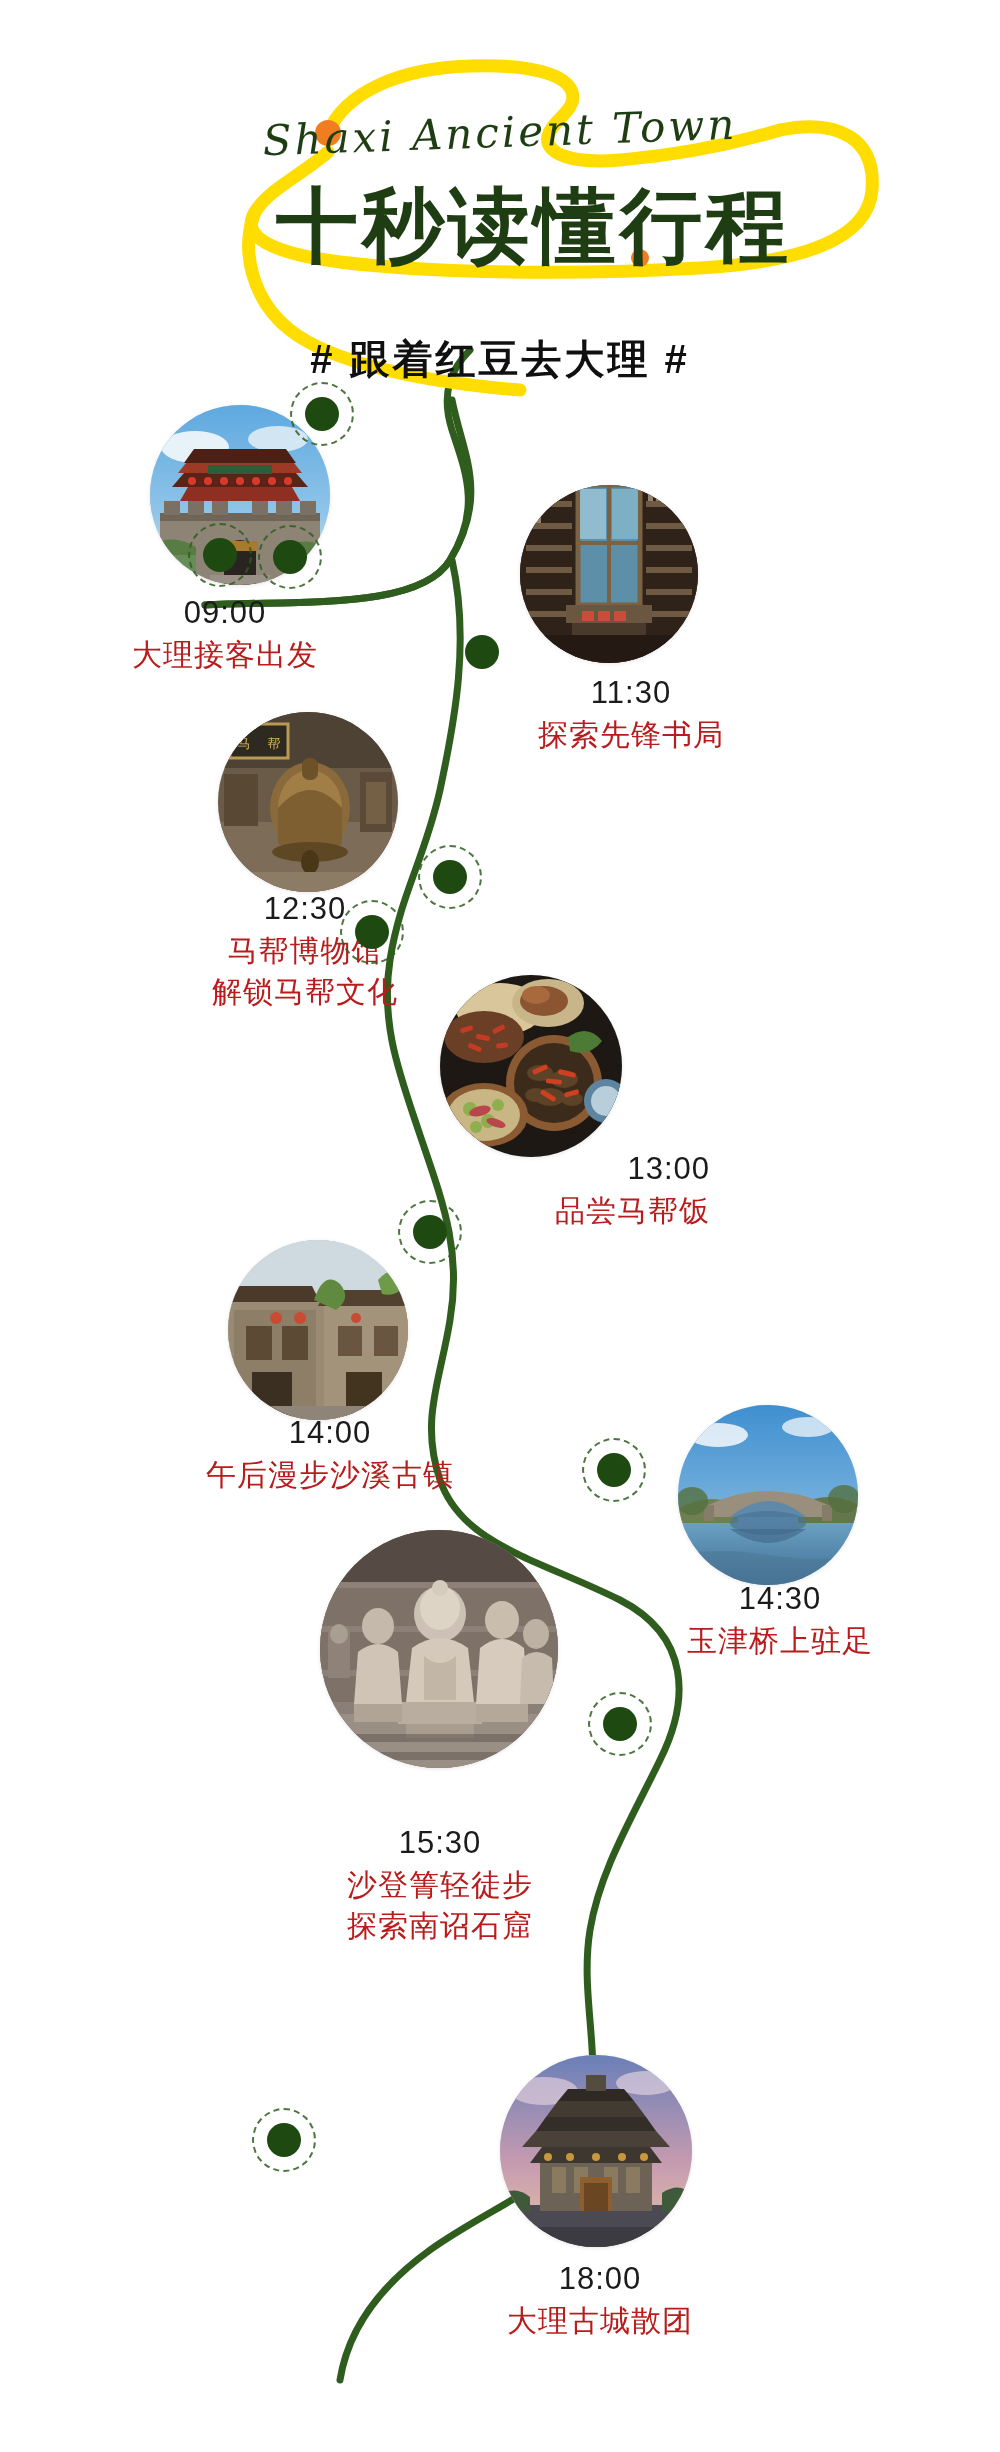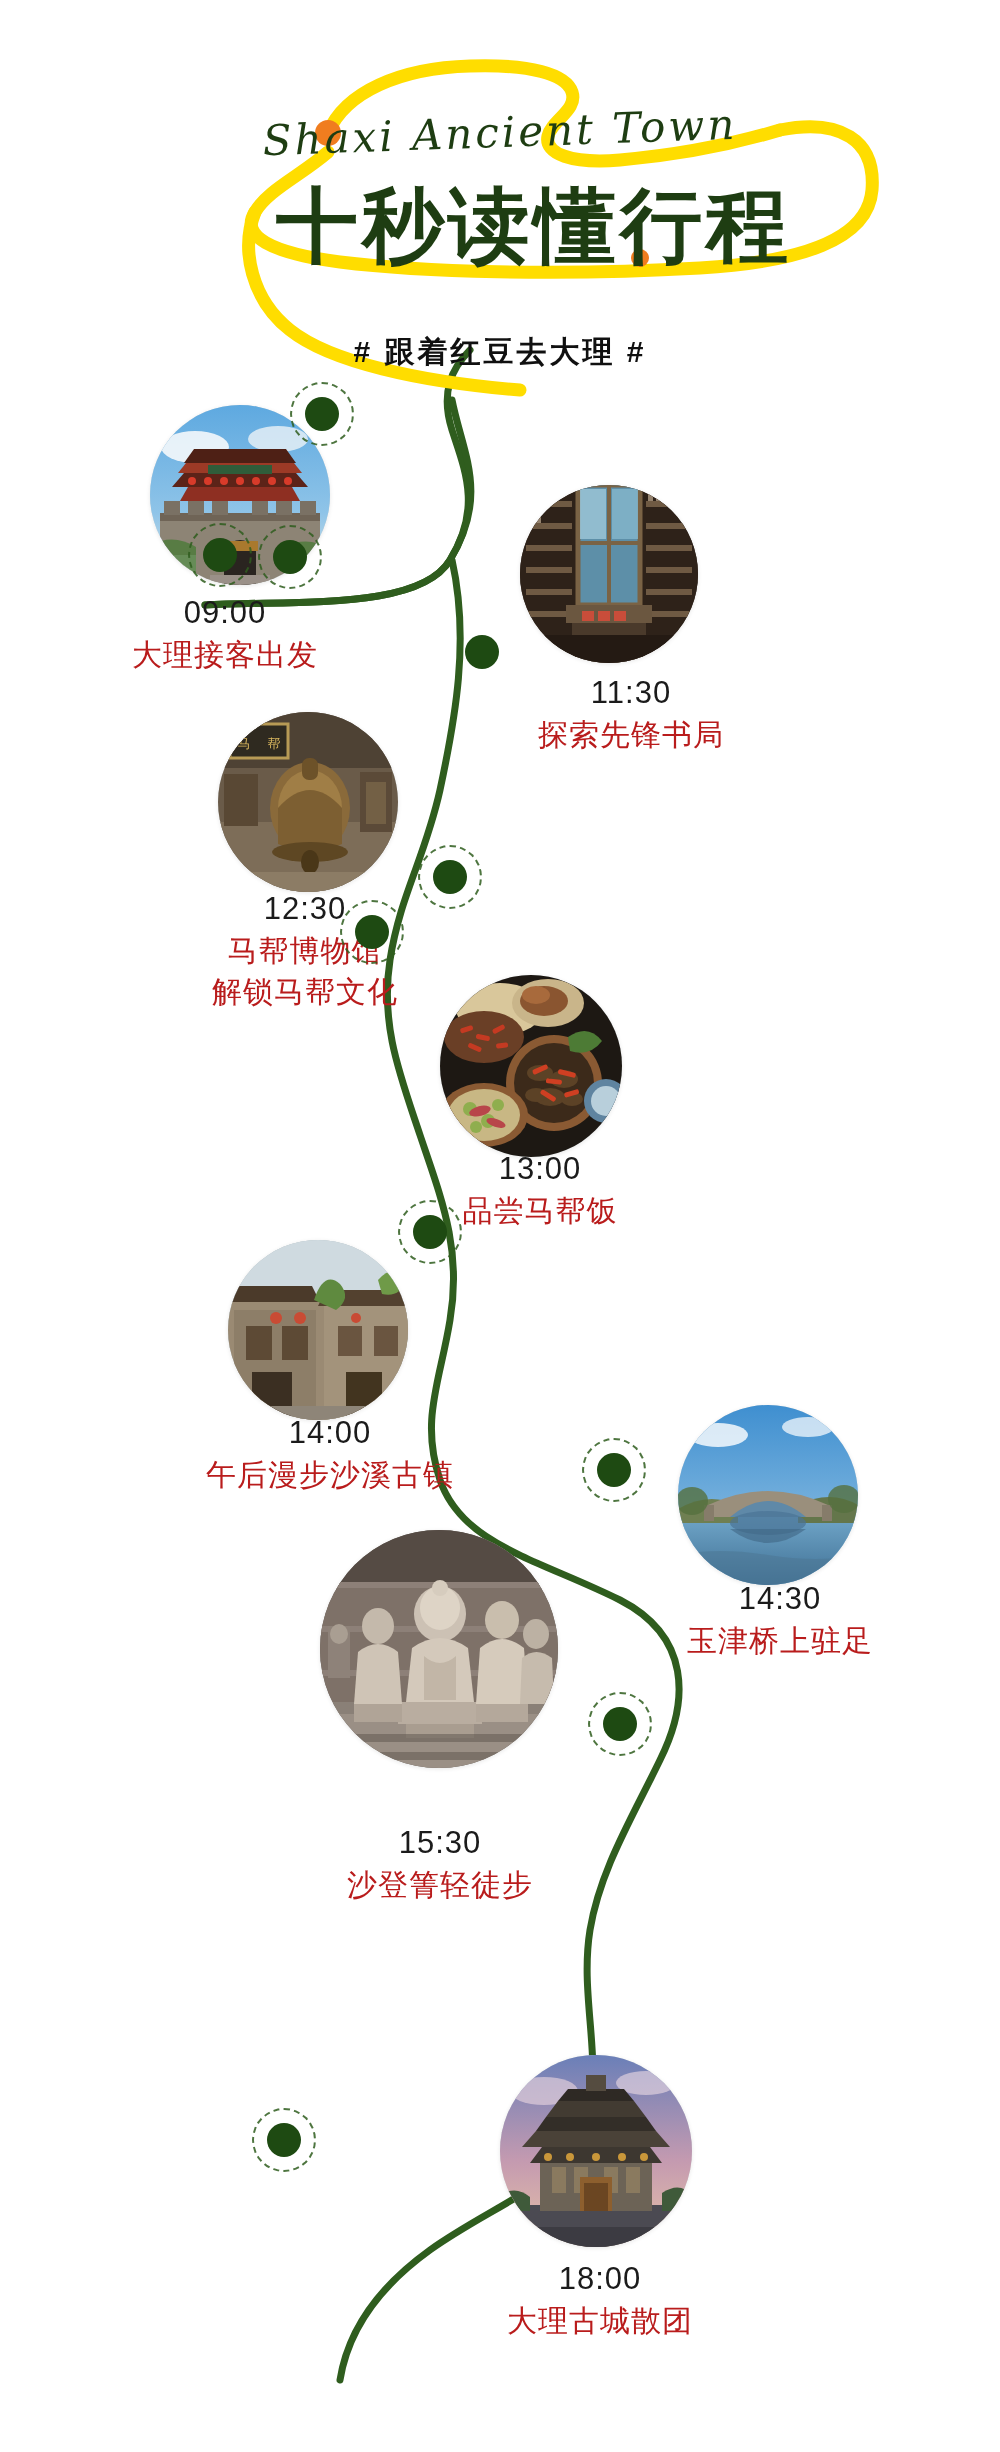--- a/index.html
+++ b/index.html
@@ -59,21 +59,21 @@
     z-index: 3;
     line-height: 1;
     white-space: nowrap;
     margin-left: 34px;
   }
   .hashtag {
     position: absolute;
     left: 0; top: 332px;
     width: 1000px;
     text-align: center;
-    font-size: 30px;
+    font-size: 40px;
     font-weight: bold;
     letter-spacing: 3px;
     color: #101010;
     z-index: 3;
     white-space: nowrap;
   }
 
   
   .path-layer {
     position: absolute;
@@ -386,21 +386,21 @@
             <ellipse cx="56" cy="148" rx="10" ry="4" transform="rotate(18 56 148)"></ellipse>
           </g>
         <circle cx="166" cy="126" r="22" fill="#5f84a0"></circle>
         <circle cx="166" cy="126" r="15" fill="#b8cfdb"></circle>
       </svg>
     </div>
     <div class="node" style="left:340px; top:900px;">
       <div class="ring"></div>
         <div class="dot"></div>
     </div>
-    <div class="caption" style="left:370px; top:1148px; width:340px;">
+    <div class="caption" style="left:370px; top:1148px; width:340px;text-align:right;">
       <div class="time">13:00</div>
       <div class="desc">品尝马帮饭</div>
     </div>
   </div>
 
   <div class="stop">
     <div class="photo" style="left:228px; top:1240px; width:180px; height:180px;">
       <svg viewBox="0 0 180 180">
         <rect width="180" height="180" fill="#b9c6cc"></rect>
         <rect x="0" y="0" width="180" height="70" fill="#cfdae0"></rect>
@@ -517,20 +517,21 @@
         </g>
       </svg>
     </div>
     <div class="node" style="left:588px; top:1692px;">
       <div class="ring"></div>
         <div class="dot"></div>
     </div>
     <div class="caption" style="left:260px; top:1822px; width:360px;">
       <div class="time">15:30</div>
       <div class="desc">沙登箐轻徒步</div>
+      <div class="desc">探索南诏石窟</div>
     </div>
   </div>
 
   <div class="stop">
     <div class="photo" style="left:500px; top:2055px; width:192px; height:192px;">
       <svg viewBox="0 0 192 192">
         <defs>
           <linearGradient id="sky8" x1="0" y1="0" x2="0" y2="1">
             <stop offset="0%" stop-color="#6a7fb8"></stop>
               <stop offset="55%" stop-color="#c49ab0"></stop>

